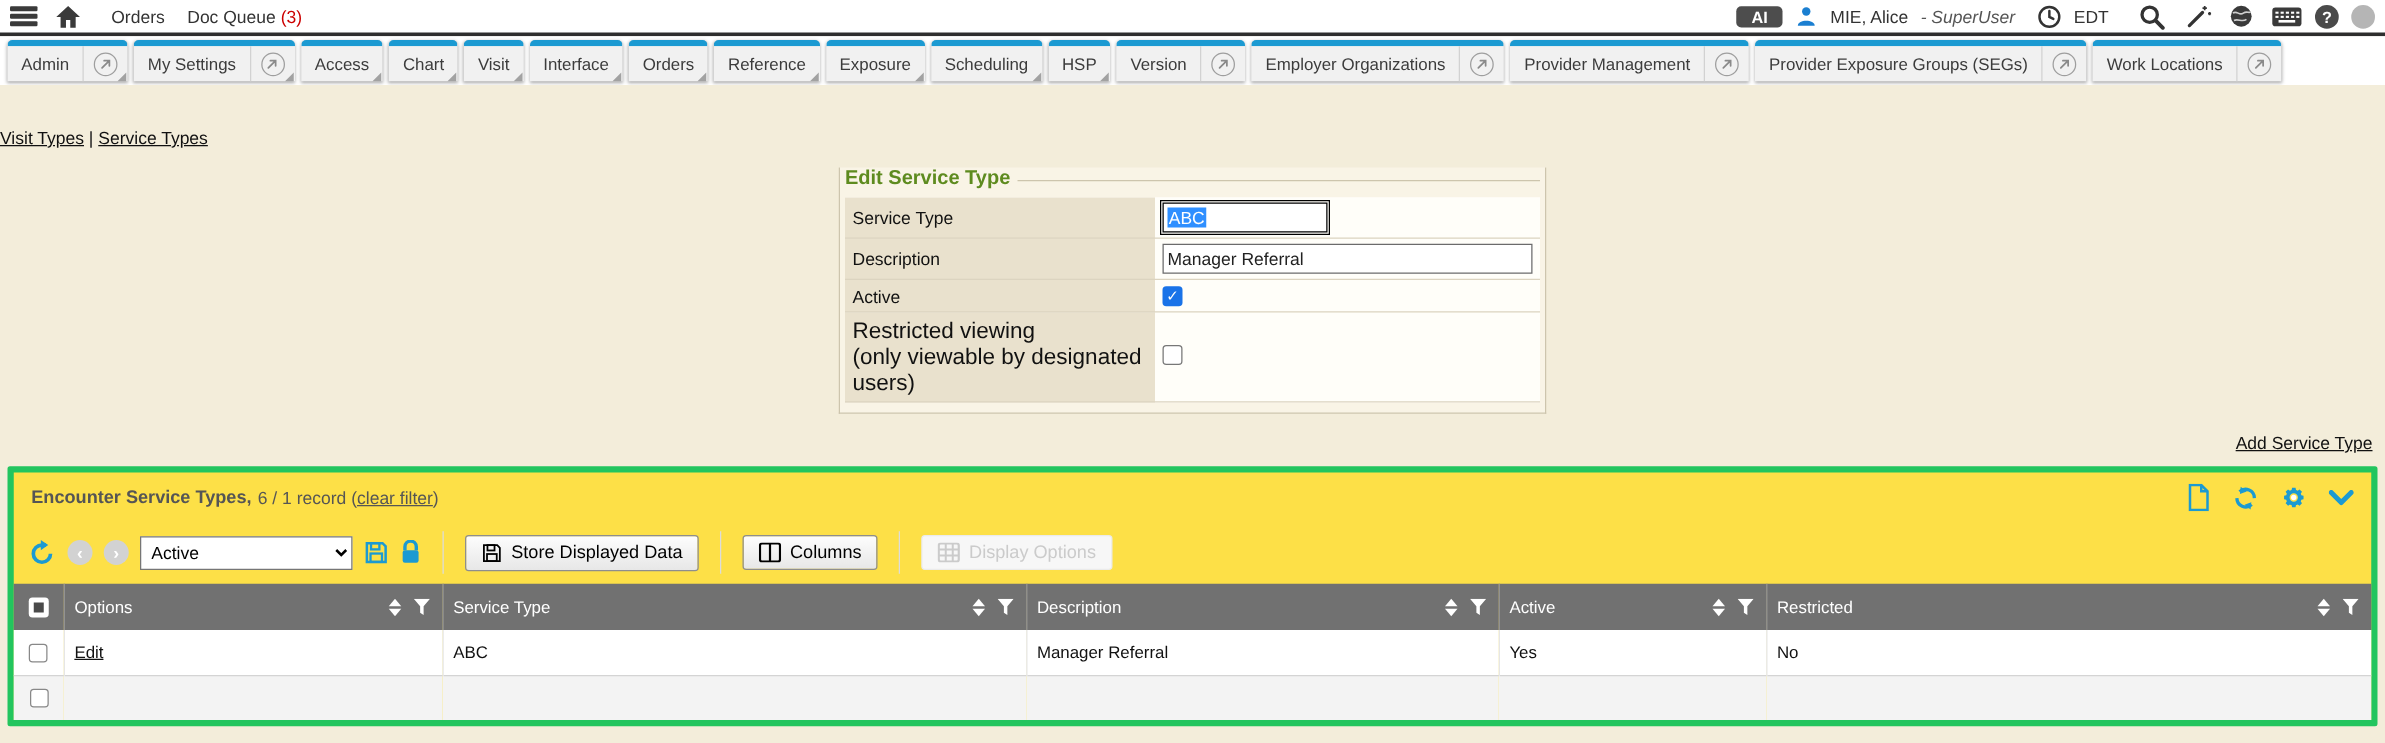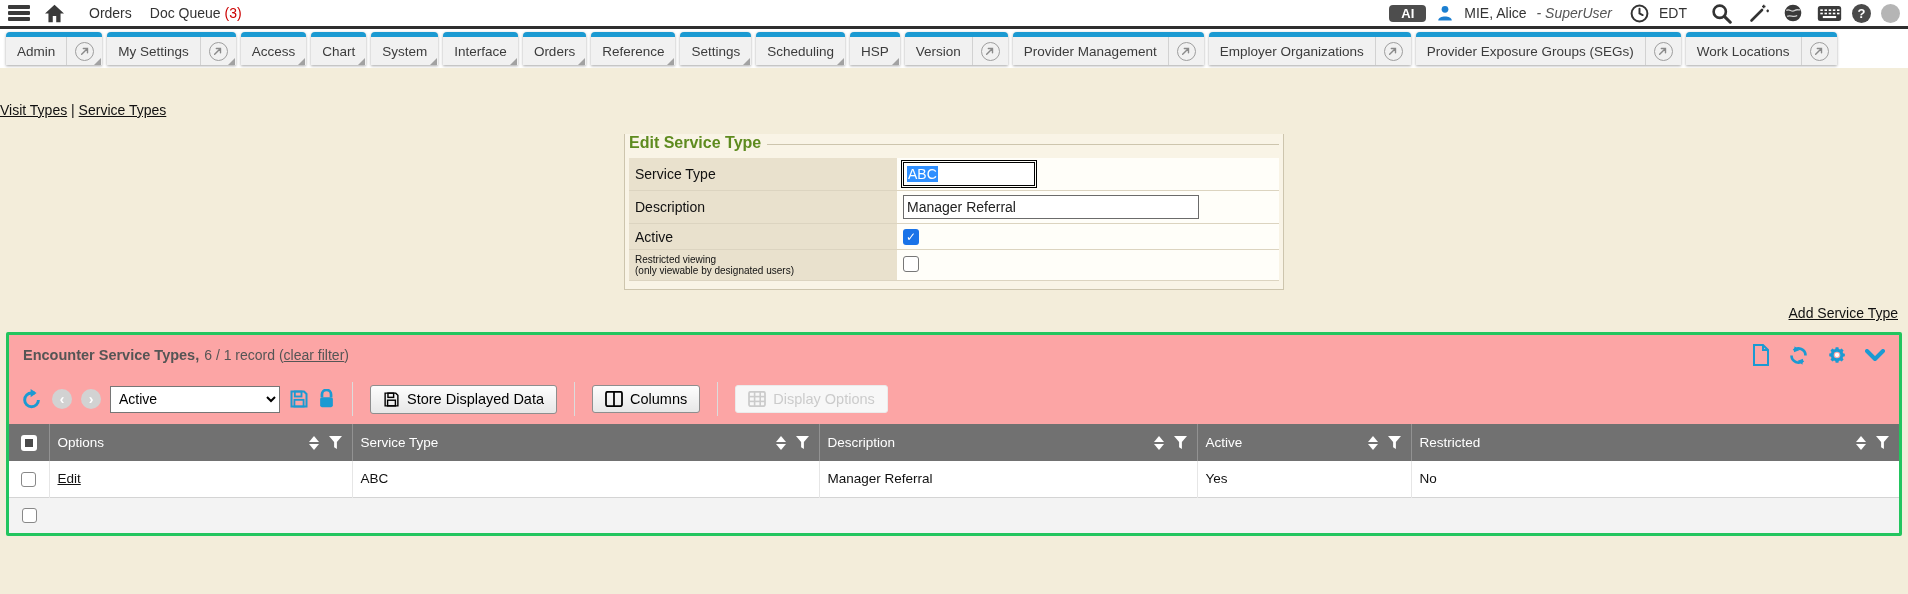--- a/index.html
+++ b/index.html
@@ -39,49 +39,49 @@
   .tab.folded::after { content:""; position:absolute; right:1px; bottom:0;
     border-left:7px solid transparent; border-bottom:7px solid #a2a2a2; }
 
   
   .content { position:relative; height:526px; background:#f3edda; }
   .top-links { padding:34px 10px 0 0; font-size:14px; color:#111; }
   .top-links a { color:#111; text-decoration:underline; cursor:pointer; }
   .sep { text-decoration:none; }
 
   
-  .fieldset { width:660px; margin:16px auto 0 auto; background:#f9f4e6;
+  .fieldset { width:566px; margin:16px auto 0 auto; background:#f9f4e6;
     border:1px solid #cdc5ad; border-top:none; padding:0 4px 8px 4px; }
   .legend-row { display:flex; align-items:center; transform:translateY(-2px); padding-top:2px; }
   .legend { color:#5e8b1f; font-weight:bold; font-size:16px; padding-right:6px; white-space:nowrap; }
   .legend-line { flex:1; height:1px; background:#cdc5ad; margin-top:3px; }
   .form-table { width:100%; border-collapse:collapse; margin-top:4px; background:#fffef9; }
   .form-table td { border-bottom:1px solid #dcd4c0; vertical-align:middle; padding:4px 6px; font-size:14px; }
   .form-table td.lbl { background:#e9e1cd; width:268px; color:#111; }
   .form-table td.val { background:#fffef9; }
   .tbox { display:inline-flex; align-items:center; background:#fff; height:24px;
     border:1px solid #6b6b6b; padding:0 3px; font-size:14px; }
   .tbox.focused { border:1px solid #000; outline:1px solid #000; outline-offset:1px; width:132px; }
   .tbox.wide { width:296px; }
   .sel-text { background:#2f8fff; color:#fff; padding:0 1px; }
   .cb { display:inline-block; width:16px; height:16px; border-radius:3px; }
   .cb.checked { background:#1a73e8; color:#fff; font-size:12px; font-weight:bold;
     text-align:center; line-height:16px; }
   .cb.unchecked { background:#fff; border:1.5px solid #777; }
-  .sublabel { font-size:10px; }
+  .sublabel { font-size:18px; }
   .btn-row { display:flex; justify-content:center; gap:7px; padding:9px 0 2px 0; }
   .btn { font-size:14px; color:#000; background:linear-gradient(#f7f7f7,#dedede);
     border:1px solid #767676; border-radius:4px; padding:3px 13px; cursor:pointer;
     font-family:"Liberation Sans","DejaVu Sans",sans-serif; }
 
   .add-link-row { text-align:right; padding:15px 10px 0 0; }
   .add-link-row a { color:#111; text-decoration:underline; font-size:14px; cursor:pointer; }
 
   
-  .panel { margin:11px 6px 0 6px; background:#fca5a5; border:3px solid #22c55e; border-radius:2px; }
+  .panel { margin:11px 6px 0 6px; background:#fde047; border:5px solid #22c55e; border-radius:2px; }
   .panel-header { display:flex; align-items:center; padding:9px 14px 8px 14px; }
   .panel-title { font-weight:bold; color:#555; font-size:14.5px; }
   .panel-sub { color:#555; font-size:14px; margin-left:5px; }
   .panel-sub a { color:#555; text-decoration:underline; cursor:pointer; }
   .panel-icons { margin-left:auto; display:flex; align-items:center; gap:18px; color:#1b9ad2; }
 
   .toolbar { display:flex; align-items:center; padding:8px 12px; gap:9px; }
   .nav-circle { width:20px; height:20px; border-radius:50%; background:#d2d2d2; color:#fff;
     display:flex; align-items:center; justify-content:center; font-size:14px; font-weight:bold; line-height:1; }
   .filter-select { height:27px; width:170px; font-size:14px; border:1px solid #767676;
@@ -216,62 +216,62 @@
         </span>
       </span>
   </div>
   <div class="tab folded">
       <span class="tab-label">Access</span>
     </div>
   <div class="tab folded">
       <span class="tab-label">Chart</span>
     </div>
   <div class="tab folded">
-      <span class="tab-label">System</span>
+      <span class="tab-label">Visit</span>
     </div>
   <div class="tab folded">
       <span class="tab-label">Interface</span>
     </div>
   <div class="tab folded">
       <span class="tab-label">Orders</span>
     </div>
   <div class="tab folded">
       <span class="tab-label">Reference</span>
     </div>
   <div class="tab folded">
-      <span class="tab-label">Settings</span>
+      <span class="tab-label">Exposure</span>
     </div>
   <div class="tab folded">
       <span class="tab-label">Scheduling</span>
     </div>
   <div class="tab folded">
       <span class="tab-label">HSP</span>
     </div>
   <div class="tab">
     <span class="tab-label">Version</span>
     <span class="tab-ext">
         <span class="ext-circle">
           <svg width="10" height="10" viewBox="0 0 12 12">
             <path d="M2 10 L9 3 M4 3 H9 V8" stroke="#8a8a8a" stroke-width="1.7" fill="none" stroke-linecap="round"></path>
           </svg>
         </span>
       </span>
   </div>
   <div class="tab">
+    <span class="tab-label">Employer Organizations</span>
+    <span class="tab-ext">
+        <span class="ext-circle">
+          <svg width="10" height="10" viewBox="0 0 12 12">
+            <path d="M2 10 L9 3 M4 3 H9 V8" stroke="#8a8a8a" stroke-width="1.7" fill="none" stroke-linecap="round"></path>
+          </svg>
+        </span>
+      </span>
+  </div>
+  <div class="tab">
     <span class="tab-label">Provider Management</span>
-    <span class="tab-ext">
-        <span class="ext-circle">
-          <svg width="10" height="10" viewBox="0 0 12 12">
-            <path d="M2 10 L9 3 M4 3 H9 V8" stroke="#8a8a8a" stroke-width="1.7" fill="none" stroke-linecap="round"></path>
-          </svg>
-        </span>
-      </span>
-  </div>
-  <div class="tab">
-    <span class="tab-label">Employer Organizations</span>
     <span class="tab-ext">
         <span class="ext-circle">
           <svg width="10" height="10" viewBox="0 0 12 12">
             <path d="M2 10 L9 3 M4 3 H9 V8" stroke="#8a8a8a" stroke-width="1.7" fill="none" stroke-linecap="round"></path>
           </svg>
         </span>
       </span>
   </div>
   <div class="tab">
     <span class="tab-label">Provider Exposure Groups (SEGs)</span>

